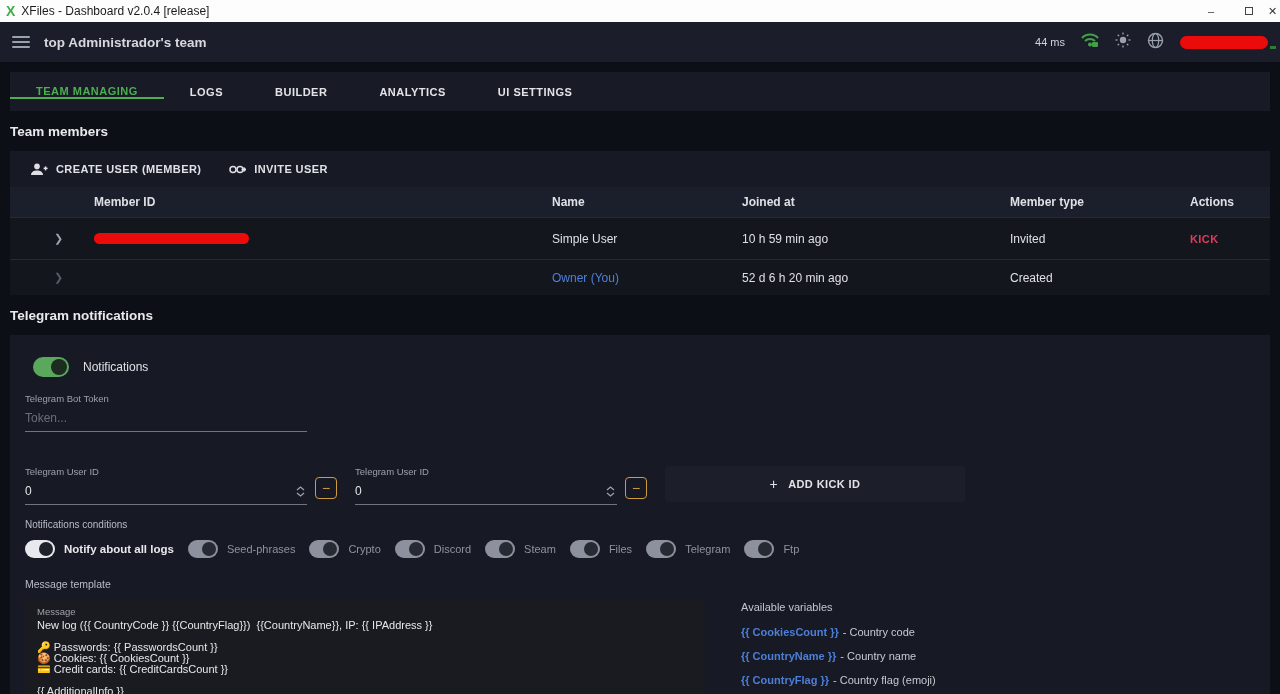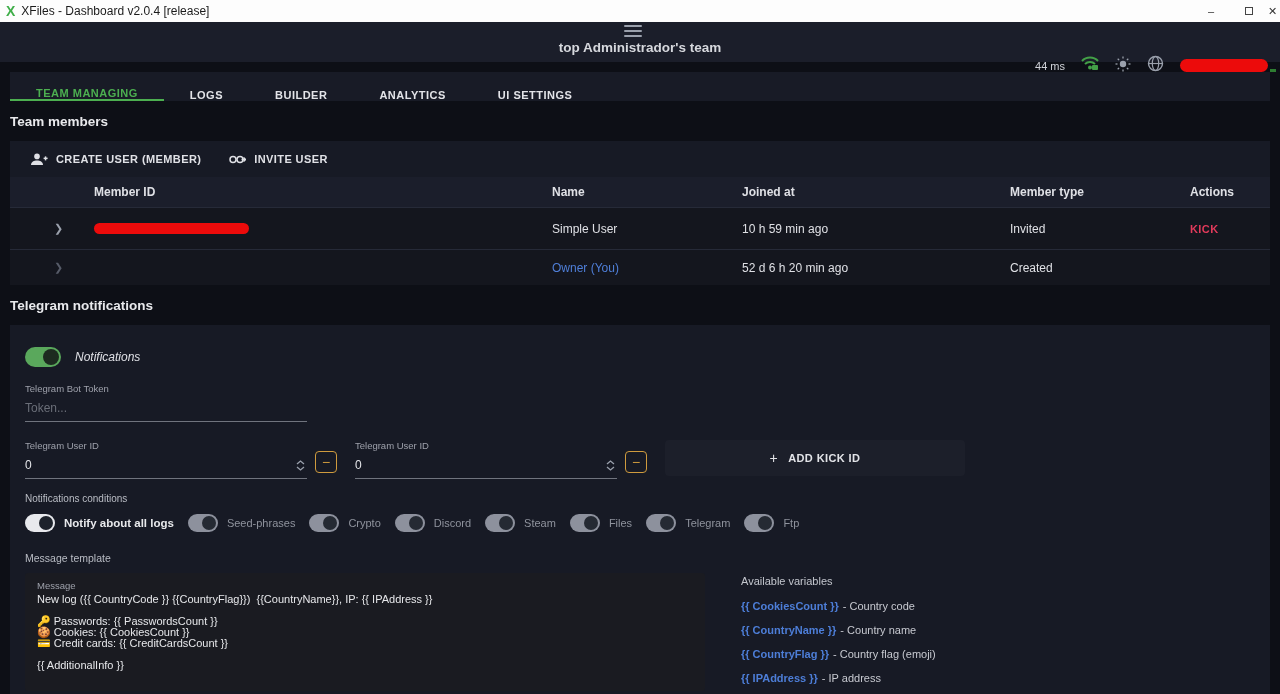--- a/index.html
+++ b/index.html
@@ -7,33 +7,33 @@
               font-family:"Liberation Sans", sans-serif; }
   .titlebar { height:22px; background:#fdfdfd; display:flex; align-items:center; padding-left:6px; }
   .titlebar .logo { color:#3fae49; font-weight:800; font-size:14px; line-height:1; margin-right:6px; }
   .titlebar .app-title { font-size:12px; color:#1b1b1b; }
   .win-controls { margin-left:auto; display:flex; height:100%; }
   .win-btn { width:38px; display:flex; align-items:center; justify-content:center; color:#333; font-size:11px; }
   .win-btn.restore span { display:block; width:8px; height:8px; border:1px solid #444; position:relative; background:#fdfdfd; }
   .win-btn.restore span::before { content:""; position:absolute; top:-3px; left:2px; width:8px; height:8px; border:1px solid #444; z-index:-1; }
   .win-btn.close { width:12px; overflow:hidden; justify-content:flex-start; }
 
-  .appbar { height:40px; background:#1b1e2a; display:flex; align-items:center; padding:0 12px;flex-direction:column; }
+  .appbar { height:40px; background:#1b1e2a; display:flex; align-items:center; padding:0 12px; }
   .hamburger { width:18px; margin-right:14px; cursor:pointer; }
   .hamburger div { height:2px; background:#9aa0ac; margin:3px 0; border-radius:1px; }
   .team-title { font-size:13.5px; font-weight:700; color:#d6d8dd; }
   .appbar-right { margin-left:auto; display:flex; align-items:center; gap:16px; }
   .ping { font-size:11px; color:#d0d3d9; }
   .redact-pill { width:88px; height:13px; border-radius:7px; background:#ec0b0b; position:relative; }
   .redact-pill::after { content:""; position:absolute; right:-8px; top:10px; width:6px; height:3px; background:#2e7d32; }
 
   .gap { height:10px; background:#0d0f16; }
 
   .content { padding:0 10px; }
-  .tabbar { background:#181b26; height:29px; display:flex; align-items:flex-end; }
+  .tabbar { background:#181b26; height:39px; display:flex; align-items:center; }
   .tab { display:flex; align-items:center; justify-content:center; padding:0 26px; font-size:11px;
          font-weight:700; letter-spacing:.5px; color:#e3e4e8; cursor:pointer; }
   .tab.active { color:#4caf50; border-bottom:2px solid #4caf50; }
 
   .section-heading { font-size:13.5px; font-weight:700; color:#e8e9ec; margin:13px 0 12px 0; }
 
   .toolbar { background:#171a25; height:36px; display:flex; align-items:center; padding-left:20px; gap:28px; }
   .tool-btn { display:flex; align-items:center; gap:8px; font-size:11px; font-weight:700; letter-spacing:.4px;
               color:#e0e1e6; cursor:pointer; }
   .tool-btn svg { display:block; }
@@ -45,36 +45,36 @@
   .t-body-row.r1 { height:42px; }
   .t-body-row.r2 { height:36px; }
   .cell { font-size:12px; color:#dfe0e5;padding-left:44px; }
   .chev { text-align:center; color:#9aa0ac; font-size:11px; cursor:pointer; }
   .chev.dim { color:#565b68; }
   .id-pill { width:155px; height:11px; border-radius:6px; background:#ec0b0b; }
   .name-link { color:#4f7fd9; cursor:pointer; }
   .kick { color:#e23a5b; font-size:11px; font-weight:700; letter-spacing:.4px; cursor:pointer; }
 
   .tg-panel { background:#171a25; height:369px; padding:14px 15px 0 15px; position:relative; }
-  .toggle-row-main { display:flex; align-items:center; gap:14px; margin:8px 0 16px 0;font-style:italic; }
+  .toggle-row-main { display:flex; align-items:center; gap:14px; margin:8px 0 16px 8px; }
   .switch { position:relative; border-radius:10px; cursor:pointer; }
   .switch .knob { position:absolute; border-radius:50%; background:#20262e; }
   .switch.green { width:36px; height:20px; background:#5aa85c; }
   .switch.green .knob { width:16px; height:16px; top:2px; right:2px; background:#1d2b20; }
   .switch.sm { width:30px; height:18px; }
   .switch.sm .knob { width:14px; height:14px; top:2px; right:2px; }
   .switch.lit { background:#e8e9ed; } .switch.lit .knob { background:#1d222b; }
   .switch.mut { background:#8d919d; } .switch.mut .knob { background:#252a33; }
   .toggle-label { font-size:12px; color:#dfe0e5; }
 
   .field-label { font-size:9.5px; color:#9ea1ab; margin-bottom:4px; }
   .uline-input { background:transparent; border:none; outline:none; border-bottom:1px solid #70747e;
                  color:#e4e5e9; font-size:12px; padding:2px 0 6px 0; font-family:"Liberation Sans", sans-serif; }
   .uline-input::placeholder { color:#6a6e78; }
-  .token-field { width:282px; margin-bottom:18px; }
+  .token-field { width:282px; margin-bottom:34px; }
   .token-field input { width:282px; }
 
   .chatid-row { display:flex; align-items:flex-start; margin-bottom:14px; }
   .num-group { display:flex; align-items:flex-end; }
   .num-field { position:relative; }
   .num-field input { padding-right:18px; }
   .spinner { position:absolute; right:2px; bottom:8px; display:flex; flex-direction:column; gap:1px; cursor:pointer; }
   .minus-btn { width:22px; height:22px; border:1px solid #cf9b3e; border-radius:4px; background:transparent;
                color:#cf9b3e; font-size:14px; line-height:20px; text-align:center; cursor:pointer; margin:0 0 6px 8px; }
   .add-chat { margin-left:18px; width:300px; height:36px; background:#1c1f2a; border-radius:4px;

